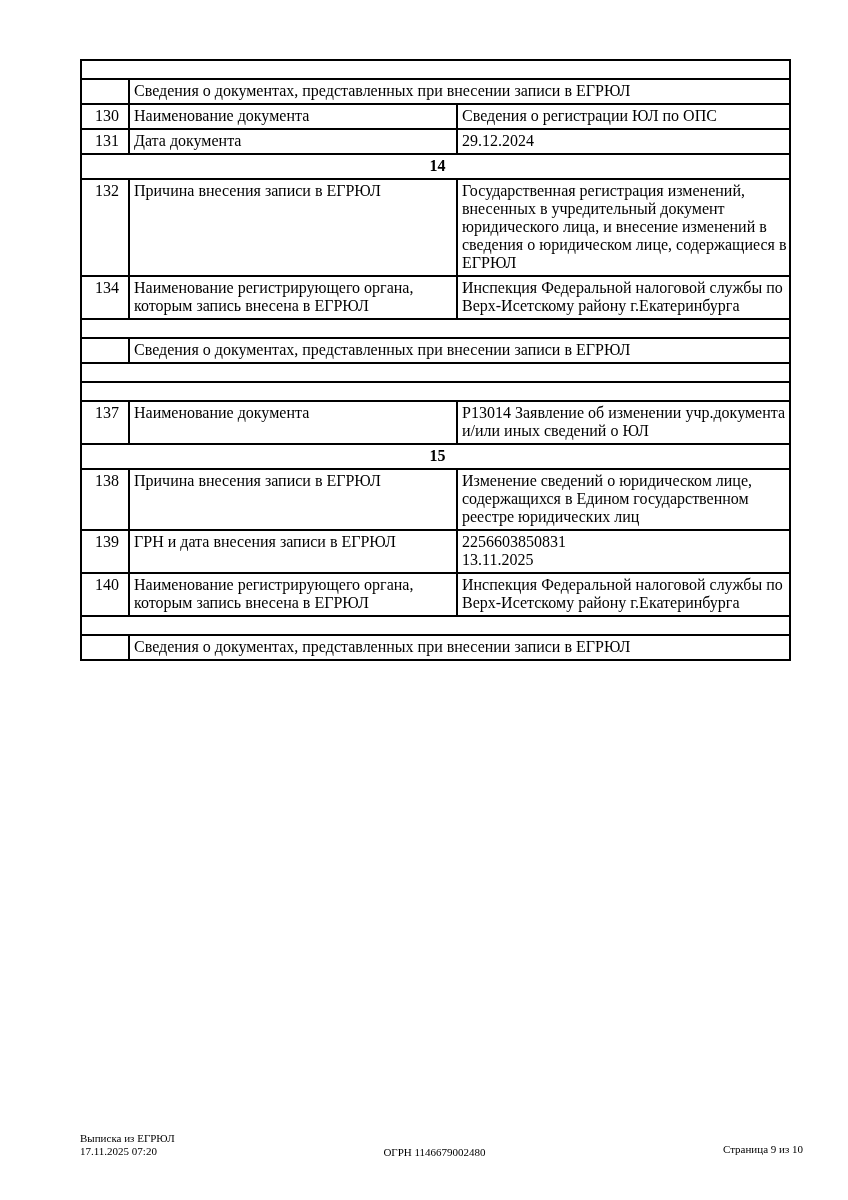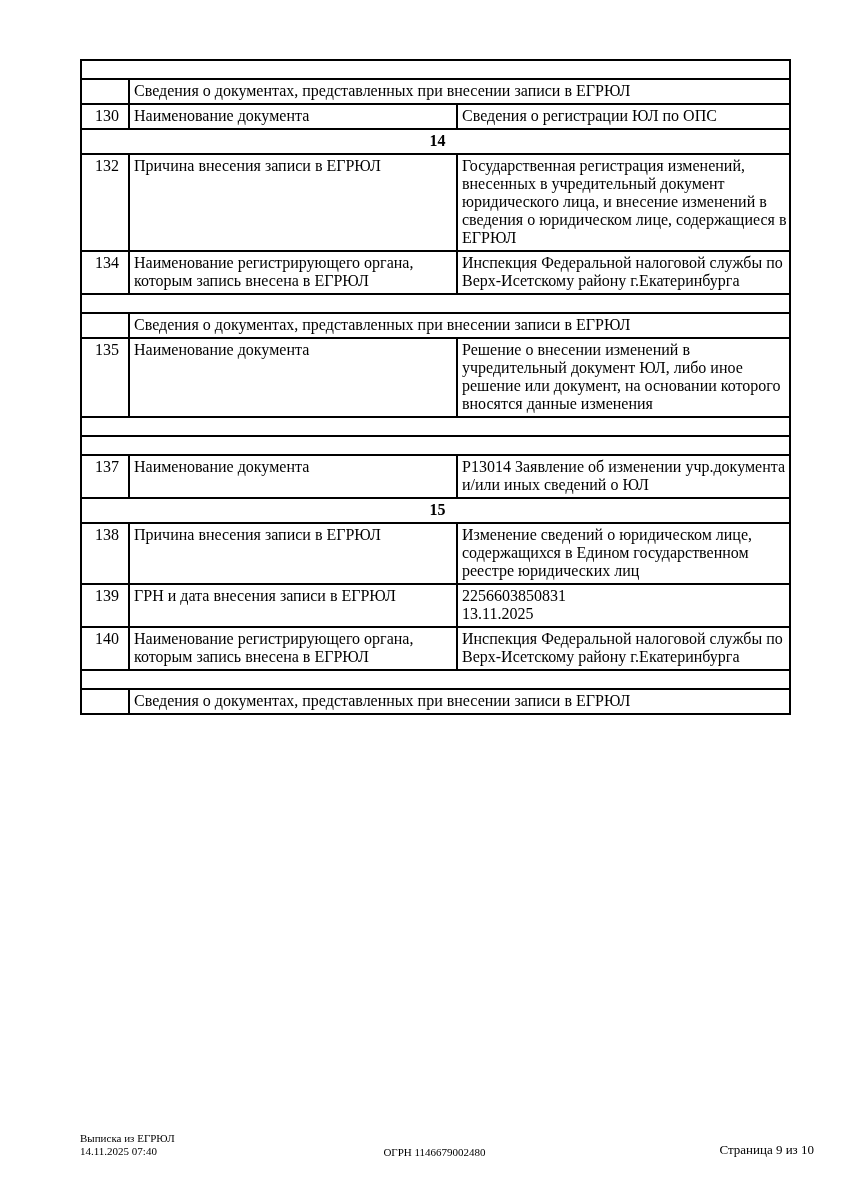--- a/index.html
+++ b/index.html
@@ -57,23 +57,23 @@
     position: absolute;
     left: 80px;
     top: 1146px;
     width: 709px;
     text-align: center;
     font-size: 11px;
     line-height: 13px;
   }
   .footer-right {
     position: absolute;
-    right: 34px;
+    right: 45px;
     top: 1143px;
-    font-size: 13px;
+    font-size: 11px;
     line-height: 13px;
     white-space: nowrap;
   }
 </style>
 </head>
 <body>
 
 <div class="page">
 
   <table class="doc-table">
@@ -90,20 +90,27 @@
           <td class="c-num"></td>
           <td colspan="2" class="sec-txt">Сведения о документах, представленных при внесении записи в ЕГРЮЛ</td>
         </tr>
         <tr class="row-data">
           <td class="c-num">130</td>
           <td class="c-label">Наименование документа</td>
           <td class="c-value">
             <div>Сведения о регистрации ЮЛ по ОПС</div>
           </td>
         </tr>
+        <tr class="row-data">
+          <td class="c-num">131</td>
+          <td class="c-label">Дата документа</td>
+          <td class="c-value">
+            <div>29.12.2024</div>
+          </td>
+        </tr>
         <tr class="row-group">
           <td colspan="3">14</td>
         </tr>
         <tr class="row-data">
           <td class="c-num">132</td>
           <td class="c-label">Причина внесения записи в ЕГРЮЛ</td>
           <td class="c-value">
             <div>Государственная регистрация изменений, внесенных в учредительный документ юридического лица, и внесение изменений в сведения о юридическом лице, содержащиеся в ЕГРЮЛ</div>
           </td>
         </tr>
@@ -113,27 +120,20 @@
           <td class="c-value">
             <div>Инспекция Федеральной налоговой службы по Верх-Исетскому району г.Екатеринбурга</div>
           </td>
         </tr>
         <tr class="row-empty">
           <td colspan="3"></td>
         </tr>
         <tr class="row-section-header">
           <td class="c-num"></td>
           <td colspan="2" class="sec-txt">Сведения о документах, представленных при внесении записи в ЕГРЮЛ</td>
-        </tr>
-        <tr class="row-data">
-          <td class="c-num">135</td>
-          <td class="c-label">Наименование документа</td>
-          <td class="c-value">
-            <div>Решение о внесении изменений в учредительный документ ЮЛ, либо иное решение или документ, на основании которого вносятся данные изменения</div>
-          </td>
         </tr>
         <tr class="row-empty">
           <td colspan="3"></td>
         </tr>
         <tr class="row-empty">
           <td colspan="3"></td>
         </tr>
         <tr class="row-data">
           <td class="c-num">137</td>
           <td class="c-label">Наименование документа</td>
@@ -171,18 +171,18 @@
         </tr>
         <tr class="row-section-header">
           <td class="c-num"></td>
           <td colspan="2" class="sec-txt">Сведения о документах, представленных при внесении записи в ЕГРЮЛ</td>
         </tr>
       </tbody>
   </table>
 
   <div class="footer-left">
     <div>Выписка из ЕГРЮЛ</div>
-    <div>14.11.2025 07:40</div>
+    <div>17.11.2025 07:20</div>
   </div>
   <div class="footer-center">ОГРН 1146679002480</div>
   <div class="footer-right">Страница 9 из 10</div>
 
 </div>
 
 </body></html>

